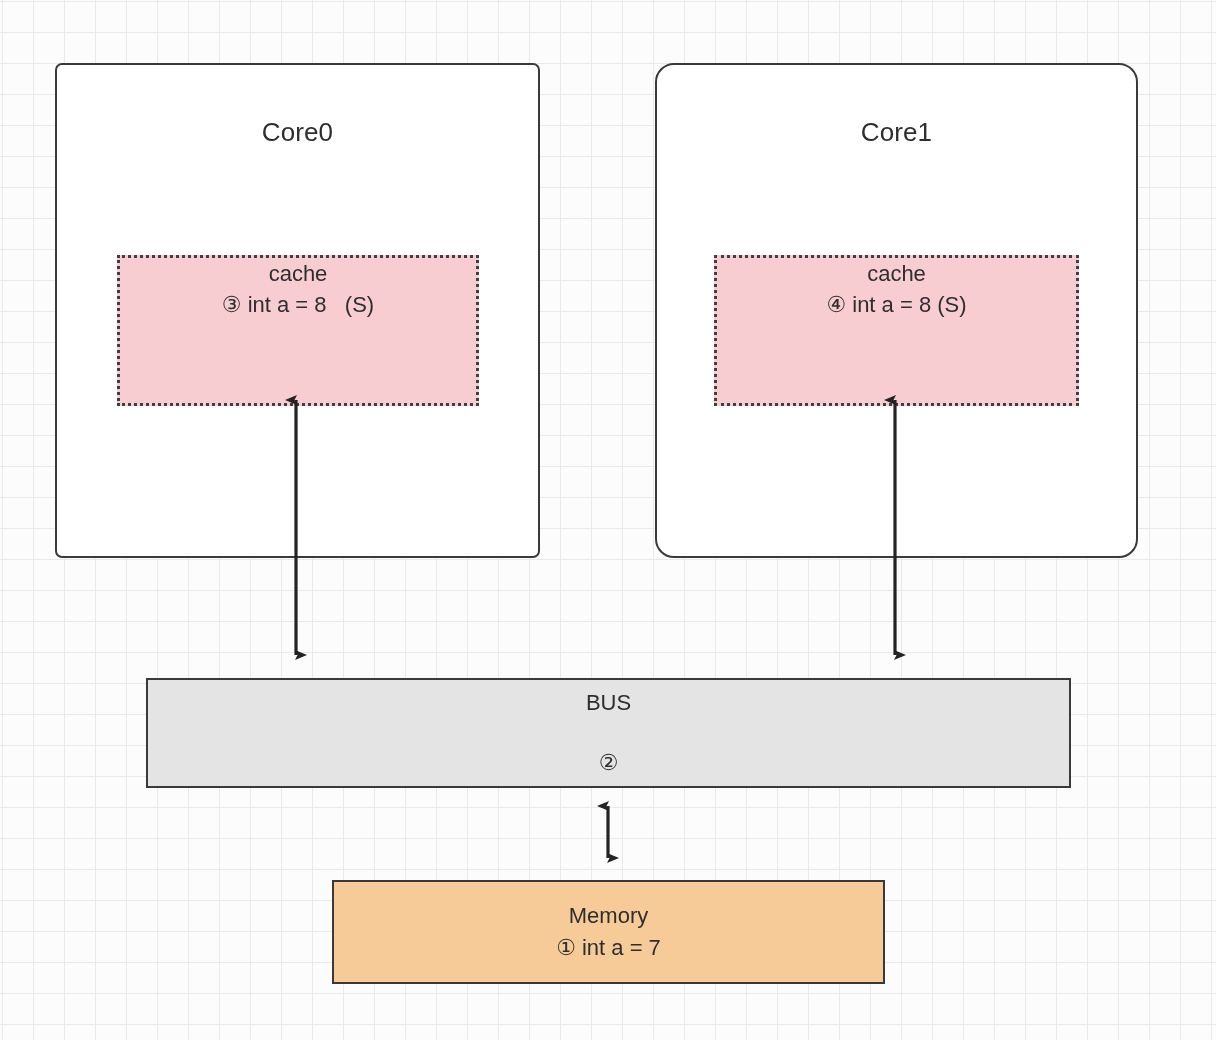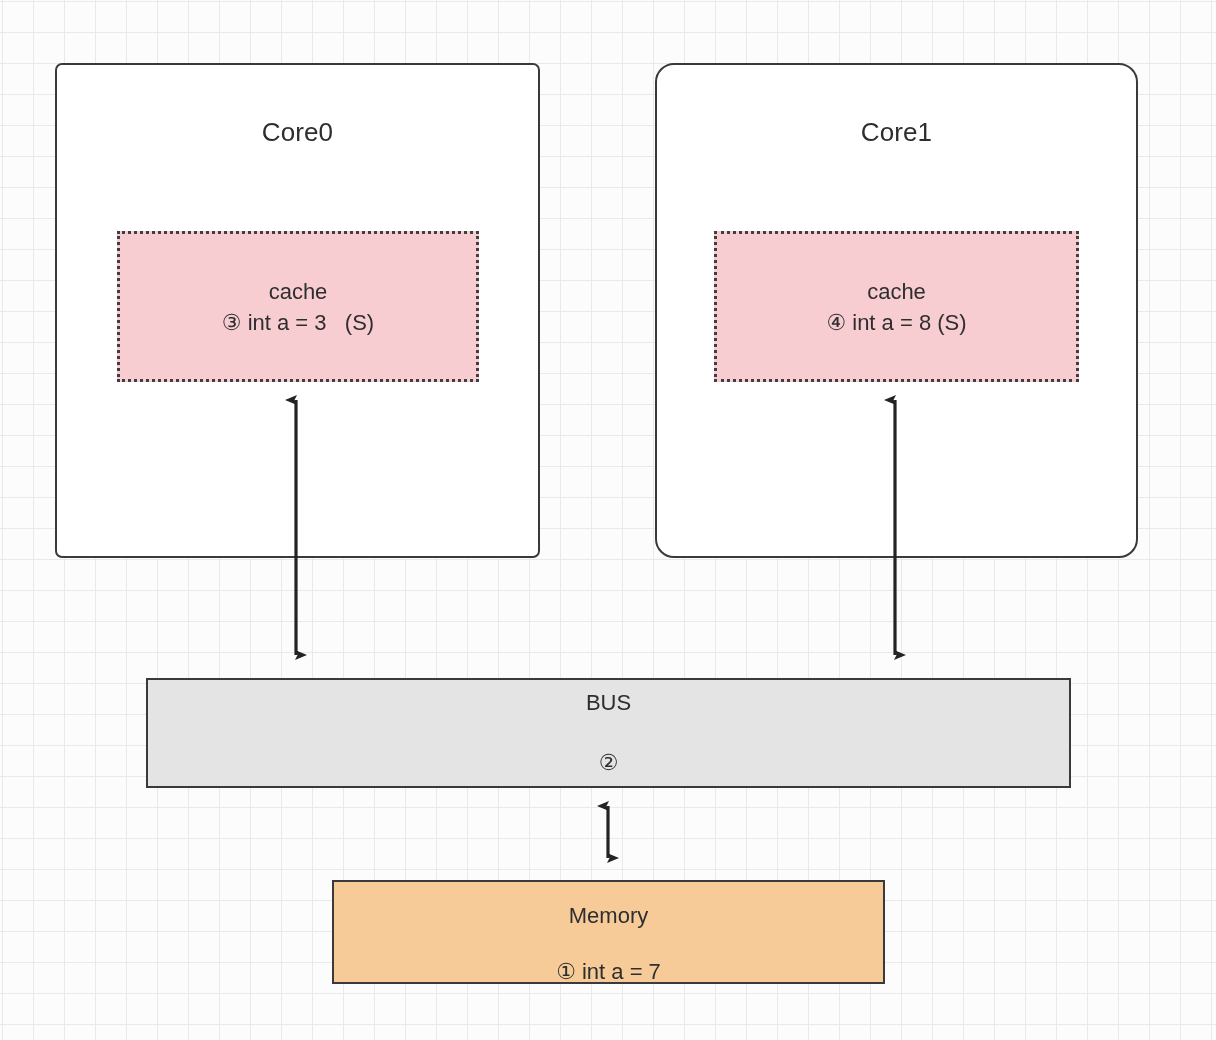--- a/index.html
+++ b/index.html
@@ -51,21 +51,21 @@
 
   
   .cache-box {
     position: absolute;
     background: #f7cdd1;
     border: 3px dotted #3f3f41;
     box-sizing: border-box;
     display: flex;
     flex-direction: column;
     align-items: center;
-    justify-content: center;
+    margin-top: 24px;
   }
   #cache0-box { left: 117px; top: 231px; width: 362px; height: 151px; }
   #cache1-box { left: 714px; top: 231px; width: 365px; height: 151px; }
 
   .cache-label {
     font-size: 22px;
     color: #2e2e30;
     line-height: 31px;
     white-space: pre;
   }
@@ -105,21 +105,20 @@
     display: flex;
     flex-direction: column;
     align-items: center;
     justify-content: center;
   }
   .memory-label {
     font-size: 22px;
     color: #2e2e30;
     line-height: 32px;
     white-space: pre;
-    margin-top: 24px;
   }
 
   
   #arrow-layer {
     position: absolute;
     left: 0;
     top: 0;
     width: 1216px;
     height: 1040px;
     pointer-events: none;
@@ -129,21 +128,21 @@
 <body>
 
 <div id="canvas">
 
   <div class="core-box" id="core0-box">
     <div class="core-title">Core0</div>
   </div>
 
   <div class="cache-box" id="cache0-box">
     <div class="cache-label">cache</div>
-    <div class="cache-label">③ int a = 3   (S)</div>
+    <div class="cache-label">③ int a = 8   (S)</div>
   </div>
 
   <div class="core-box" id="core1-box">
     <div class="core-title">Core1</div>
   </div>
 
   <div class="cache-box" id="cache1-box">
     <div class="cache-label">cache</div>
     <div class="cache-label">④ int a = 8 (S)</div>
   </div>

